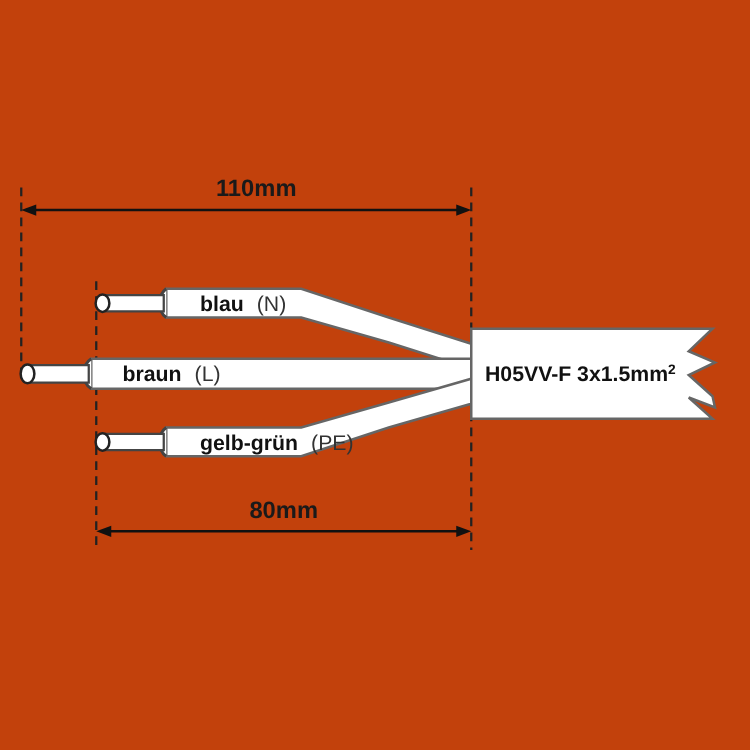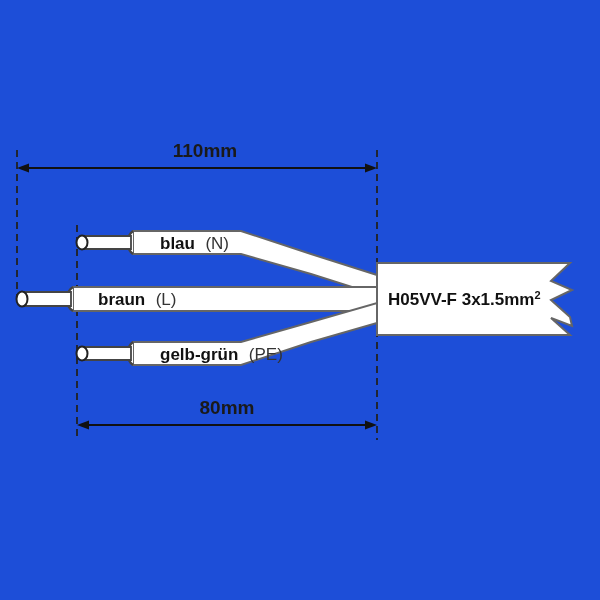--- a/index.html
+++ b/index.html
@@ -10,21 +10,21 @@
   body {
     width: 600px;
     height: 600px;
     overflow: hidden;
     font-family: "Liberation Sans", sans-serif;
   }
   #drawing-root {
     position: relative;
     width: 600px;
     height: 600px;
-    background: #1d4ed8;
+    background: #c2410c;
   }
   svg#cable-diagram {
     display: block;
     width: 600px;
     height: 600px;
   }
   .dim-text {
     font-family: "Liberation Sans", sans-serif;
     font-size: 19px;
     font-weight: bold;

